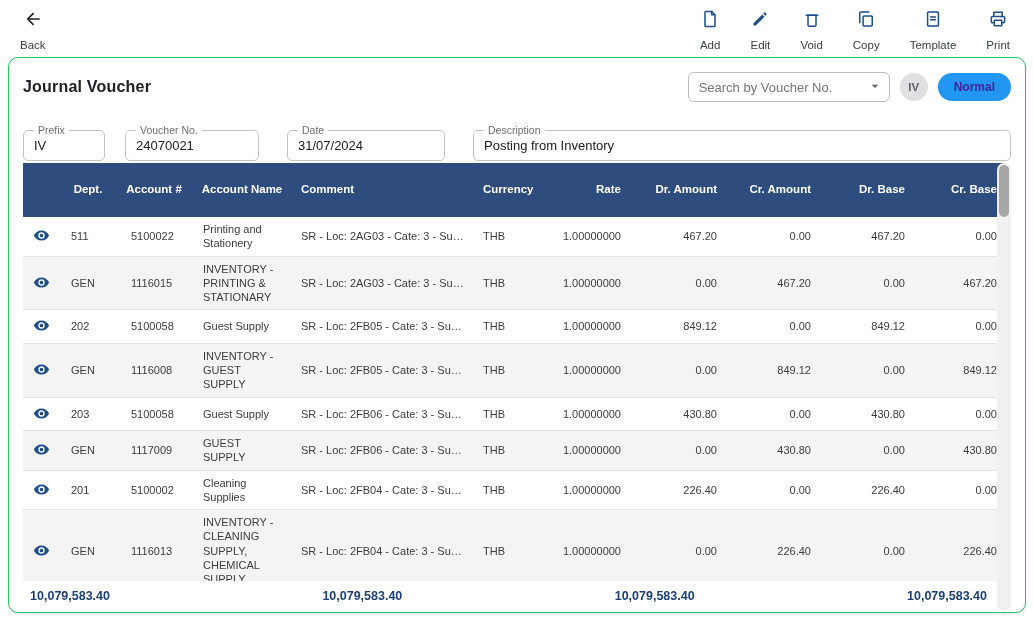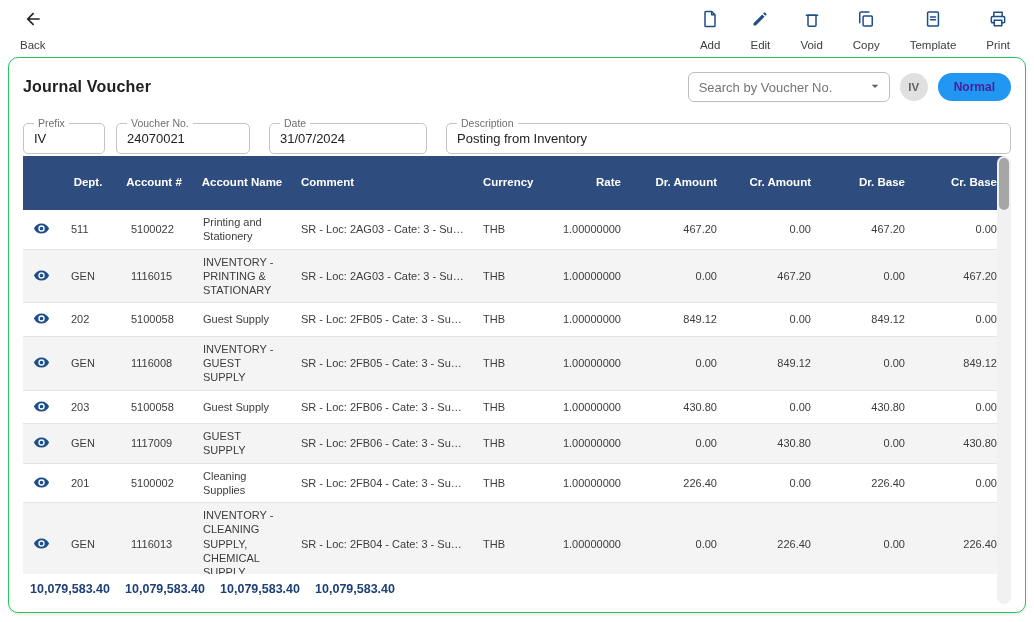--- a/index.html
+++ b/index.html
@@ -24,21 +24,21 @@
   .search-select { width:202px; height:30px; border:1px solid #bdbdbd; border-radius:6px;
                    display:flex; align-items:center; justify-content:space-between;
                    padding:0 6px 0 10px; color:#757575; font-size:13px; cursor:pointer;
                    background:#fff; }
   .chip { width:28px; height:28px; border-radius:50%; background:#e0e0e0; color:#5f6368;
           font-size:11.5px; font-weight:bold; display:flex; align-items:center; justify-content:center; }
   .pill { background:#2196f3; color:#4c1d95; font-size:12px; font-weight:bold; border:none;
           border-radius:15px; padding:7px 16px; cursor:pointer; font-family:inherit; }
 
   
-  .fields { display:flex; gap:11px; margin-top:13px;justify-content:space-between; }
+  .fields { display:flex; gap:20px; margin-top:20px;justify-content:space-between; }
   fieldset.mfield { border:1px solid #c4c4c4; border-radius:5px; padding:0 10px 6px; min-width:0; }
   fieldset.mfield legend { font-size:10.5px; color:#6f6f6f; padding:0 4px; }
   .mfield input { border:none; outline:none; font-size:13px; color:#212121; width:100%;
                   font-family:inherit; background:transparent; }
   .f-prefix  { width:82px;  flex:none; }
   .f-voucher { width:134px; flex:none; }
   .f-date    { width:158px; flex:none; margin-left:8px; }
   .f-desc    { flex:1; margin-left:8px; }
 
   
@@ -56,21 +56,21 @@
   th.col-currency, td.col-currency { text-align:left; }
   td.col-dept { padding-left:12px; }
   td.col-account { padding-left:14px; }
   td.col-account_name { padding-left:12px; }
   th.col-rate, td.col-rate, th.col-dr_amount, td.col-dr_amount,
   th.col-cr_amount, td.col-cr_amount, th.col-dr_base, td.col-dr_base,
   th.col-cr_base, td.col-cr_base { text-align:right; }
   td.col-view { text-align:center; padding:5px 2px; }
   .eye-btn { background:none; border:none; cursor:pointer; line-height:0; padding:2px; }
 
-  .totals { display:flex; justify-content:flex-start; align-items:center; height:30px;
+  .totals { display:flex; justify-content:space-between; align-items:center; height:30px;
             width:calc(100% - 16px); background:#fff; }
   .totals span { width:95px; text-align:right; padding-right:8px;
                  font-size:12.5px; font-weight:bold; color:#1d3f77; }
 
   .vscroll { position:absolute; top:0; right:0; width:14px; height:100%;
              background:#f1f1f1; border-radius:7px; }
   .vscroll .thumb { position:absolute; top:2px; left:2px; width:10px; height:52px;
                     background:#a6a6a6; border-radius:5px; }
 </style>
 </head>

